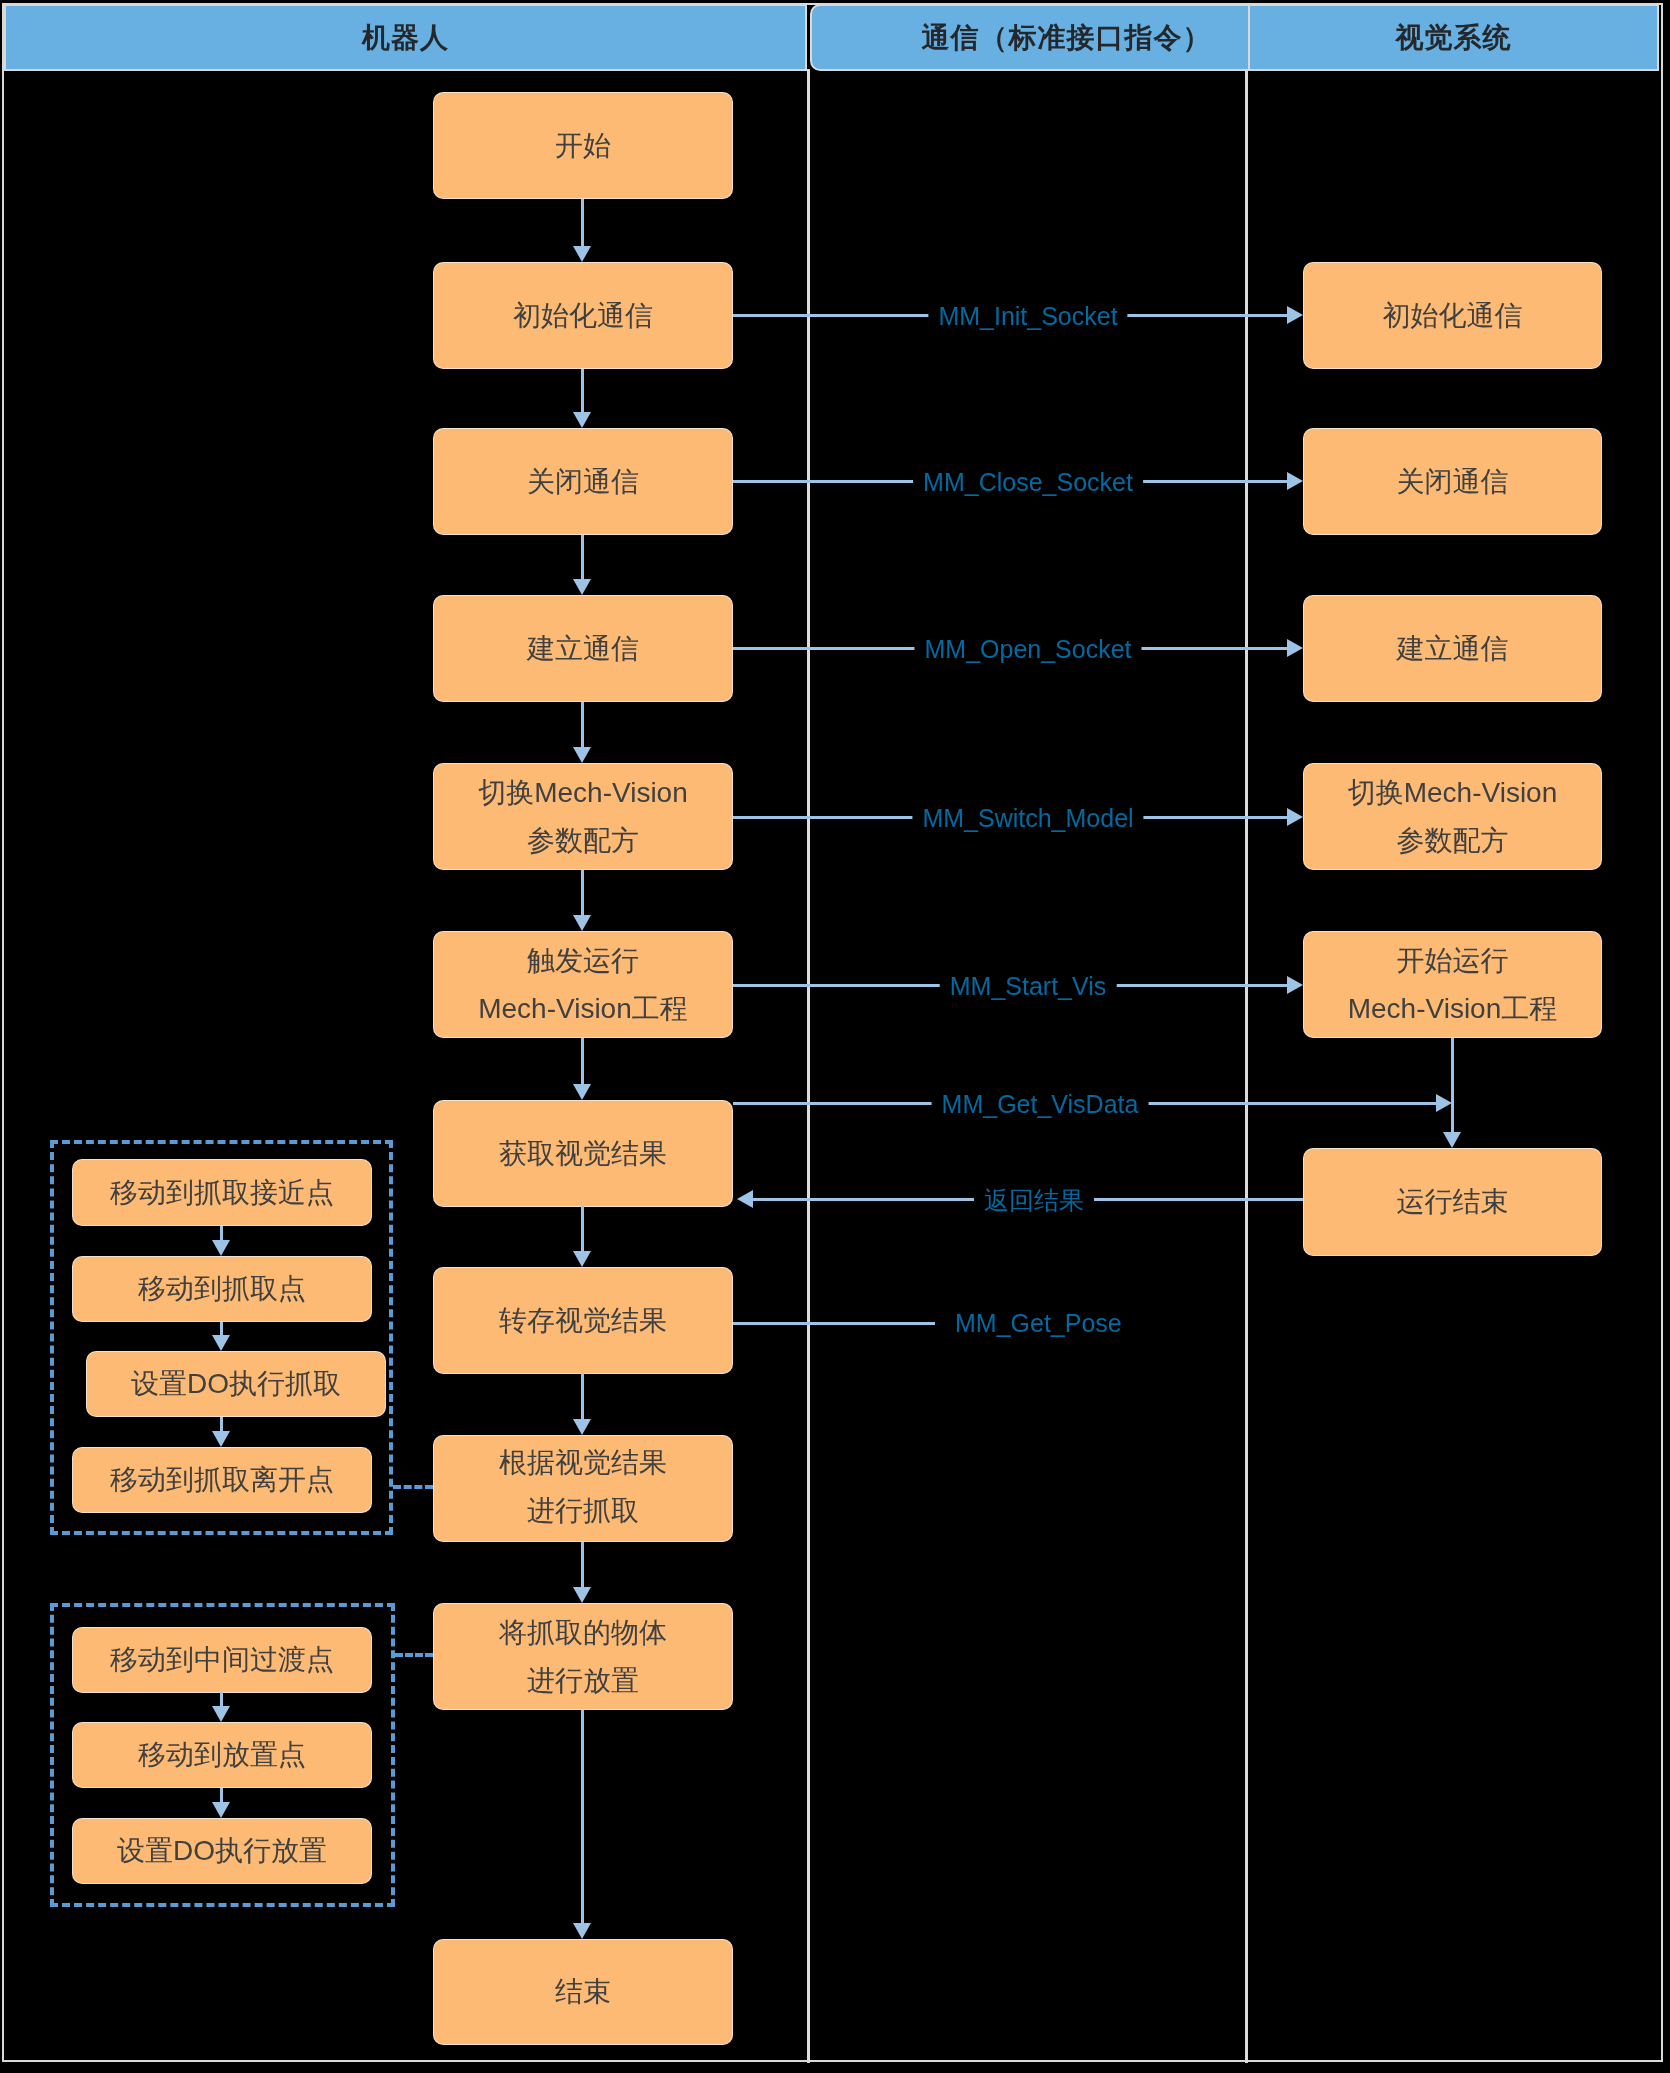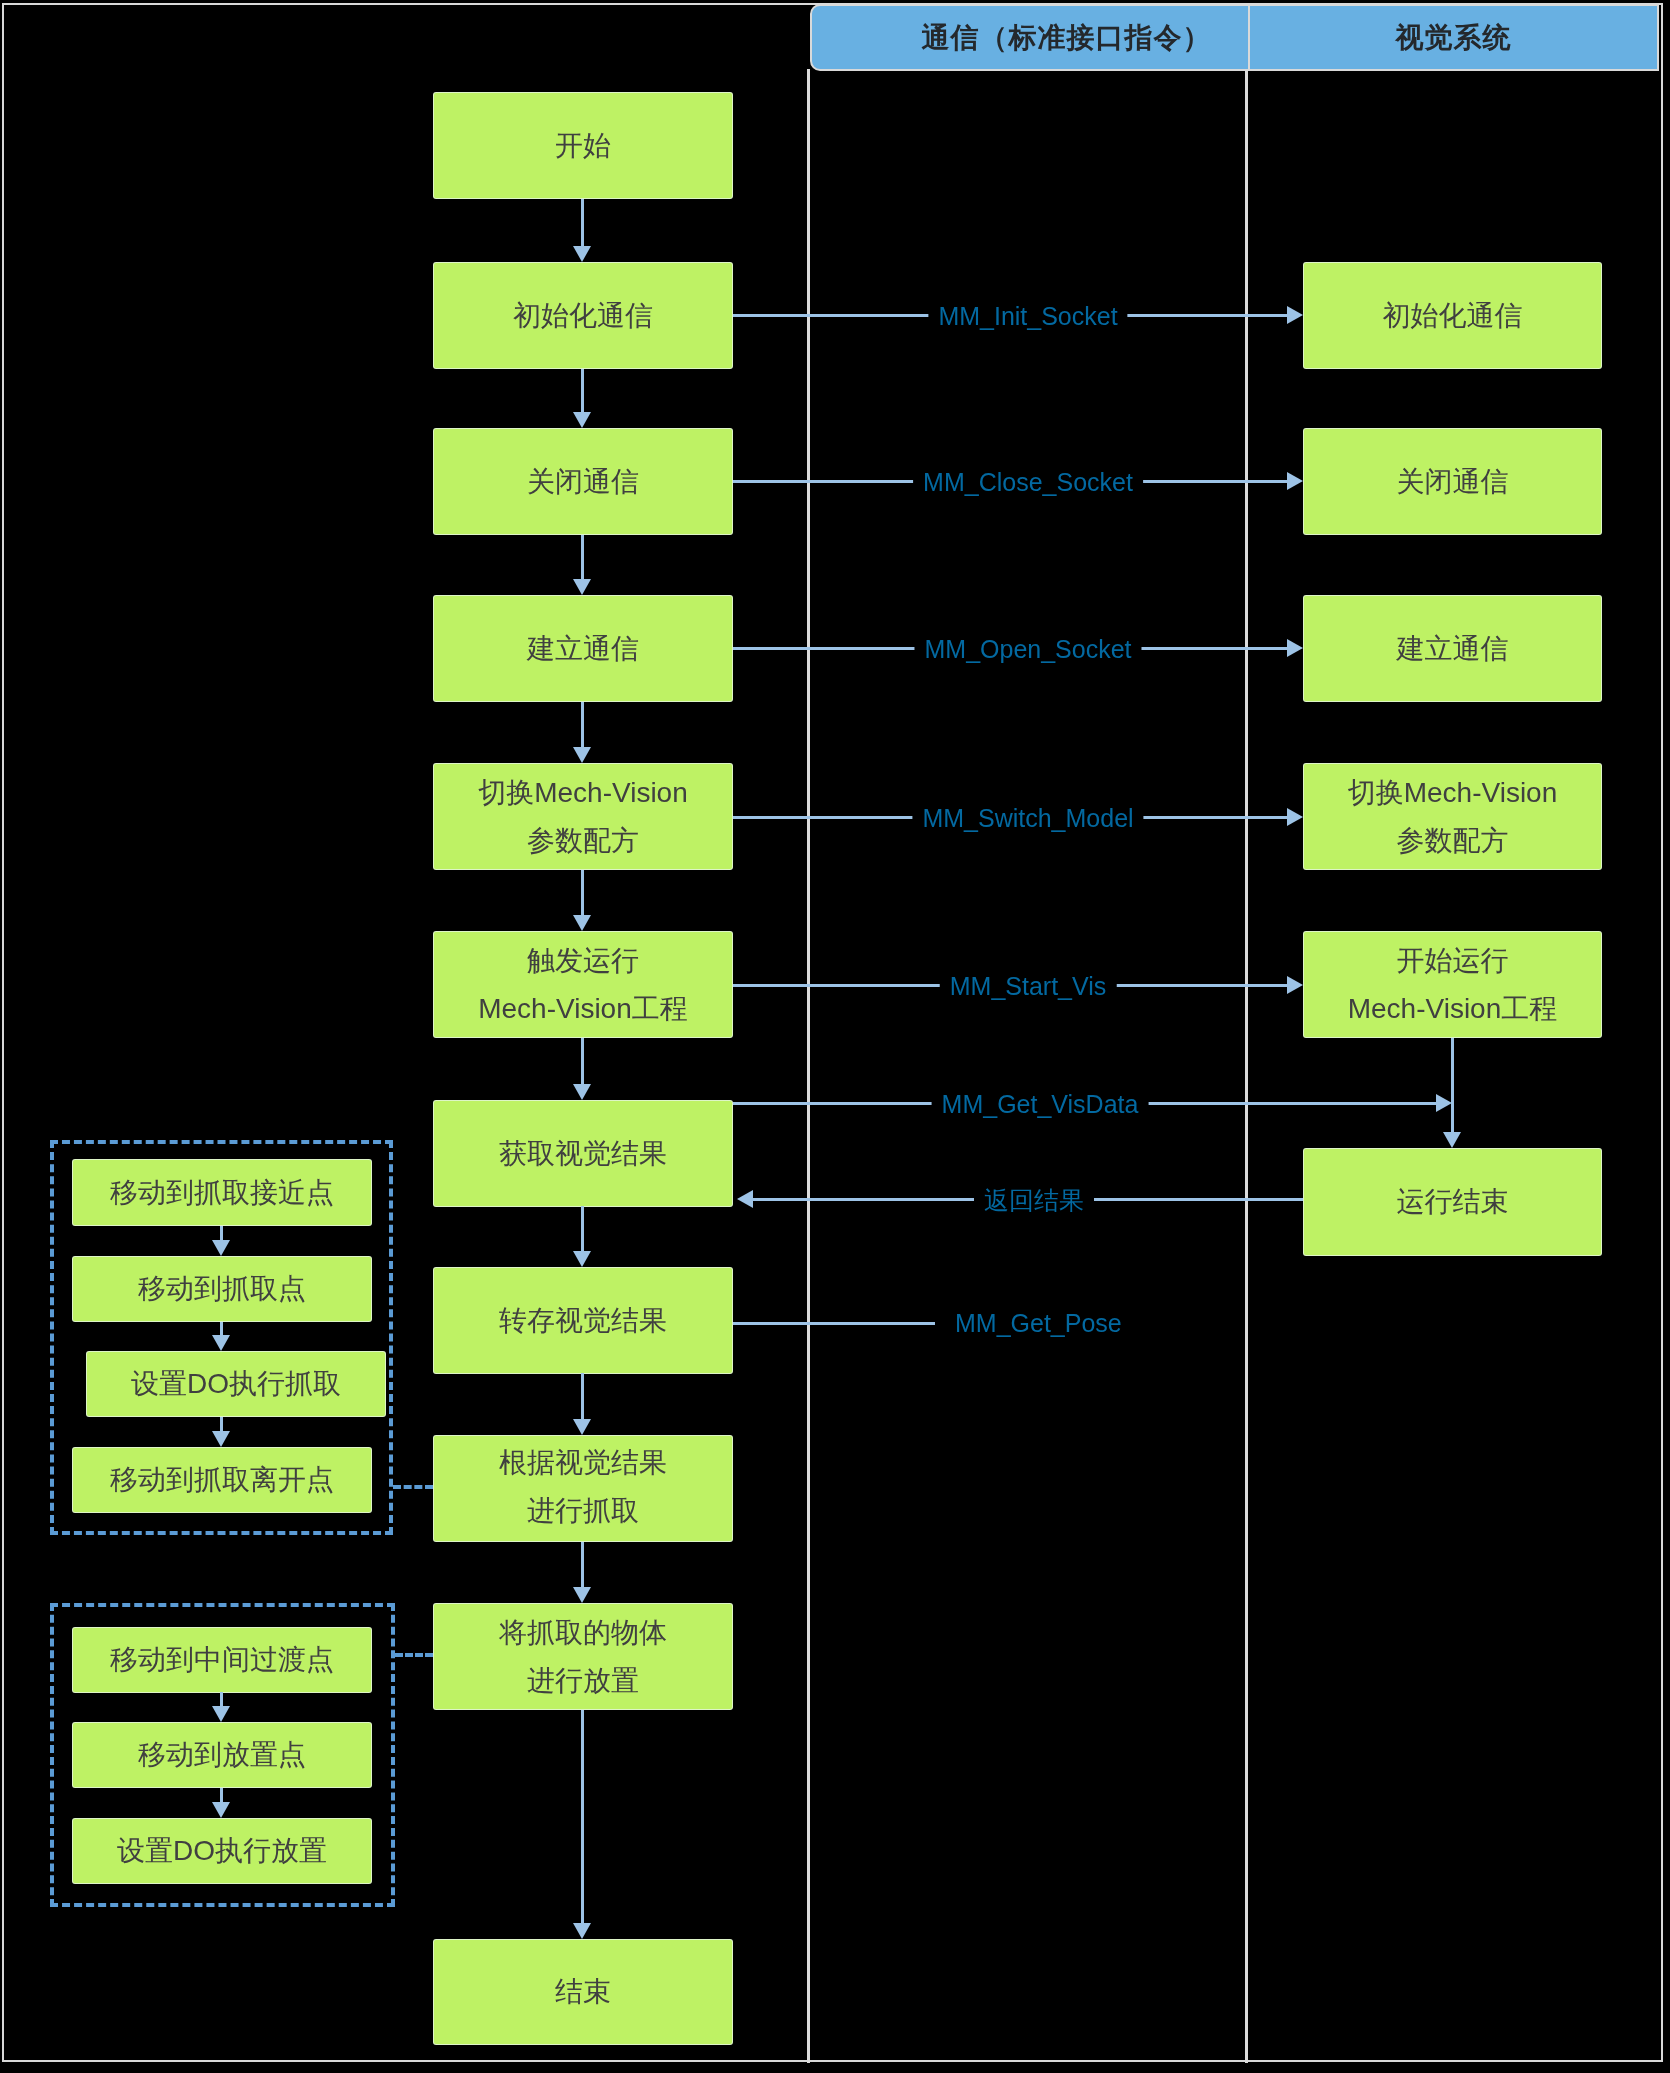--- a/index.html
+++ b/index.html
@@ -4,22 +4,22 @@
 <style>
   html,body{margin:0;padding:0;background:#000;}
   #canvas{position:relative;width:1670px;height:2073px;background:#000;overflow:hidden;
           font-family:"Liberation Sans","DejaVu Sans",sans-serif;}
   .frame{position:absolute;left:2px;top:3px;width:1661px;height:2059px;
          border:2px solid #d9d9d9;box-sizing:border-box;}
   .lane-divider{position:absolute;top:69px;height:1994px;width:3px;background:#dcdcdc;}
   .hcell{position:absolute;top:4px;height:67px;background:#68b0e2;border:2px solid #d9d9d9;
          box-sizing:border-box;display:flex;align-items:center;justify-content:center;
          font-size:28px;font-weight:bold;color:#24282c;letter-spacing:1px;}
-  .node{position:absolute;background:#bef264;border:1px solid rgba(240,246,252,.65);
-        border-radius:3px;box-sizing:border-box;display:flex;align-items:center;justify-content:center;
+  .node{position:absolute;background:#fdba74;border:1px solid rgba(240,246,252,.65);
+        border-radius:10px;box-sizing:border-box;display:flex;align-items:center;justify-content:center;
         text-align:center;font-size:28px;color:#404040;white-space:pre-line;line-height:1.7;}
   .vline{position:absolute;width:3px;background:#9dc3e6;}
   .hline{position:absolute;height:3px;background:#9dc3e6;}
   .ah-down{position:absolute;width:0;height:0;border-left:9px solid transparent;
            border-right:9px solid transparent;border-top:16px solid #9dc3e6;}
   .ah-right{position:absolute;width:0;height:0;border-top:9px solid transparent;
             border-bottom:9px solid transparent;border-left:16px solid #9dc3e6;}
   .ah-left{position:absolute;width:0;height:0;border-top:9px solid transparent;
            border-bottom:9px solid transparent;border-right:16px solid #9dc3e6;}
   .msg-label{position:absolute;transform:translate(-50%,-50%);background:#000;
@@ -30,20 +30,21 @@
 </style>
 </head>
 <body>
 
 <div id="canvas">
 
   <div class="frame"></div>
   <div class="lane-divider" style="left:807px;"></div>
   <div class="lane-divider" style="left:1245px;"></div>
 
+  <div class="hcell" style="left:4px;width:803px;">机器人</div>
   <div class="hcell" style="left:810px;width:513px;border-radius:10px;">通信（标准接口指令）</div>
   <div class="hcell" style="left:1248px;width:411px;">视觉系统</div>
 
   <div class="node" style="left:433px;top:92px;width:300px;height:107px;">开始</div>
   <div class="node" style="left:433px;top:262px;width:300px;height:107px;">初始化通信</div>
   <div class="node" style="left:433px;top:428px;width:300px;height:107px;">关闭通信</div>
   <div class="node" style="left:433px;top:595px;width:300px;height:107px;">建立通信</div>
   <div class="node" style="left:433px;top:763px;width:300px;height:107px;">切换Mech-Vision
 参数配方</div>
   <div class="node" style="left:433px;top:931px;width:300px;height:107px;">触发运行

